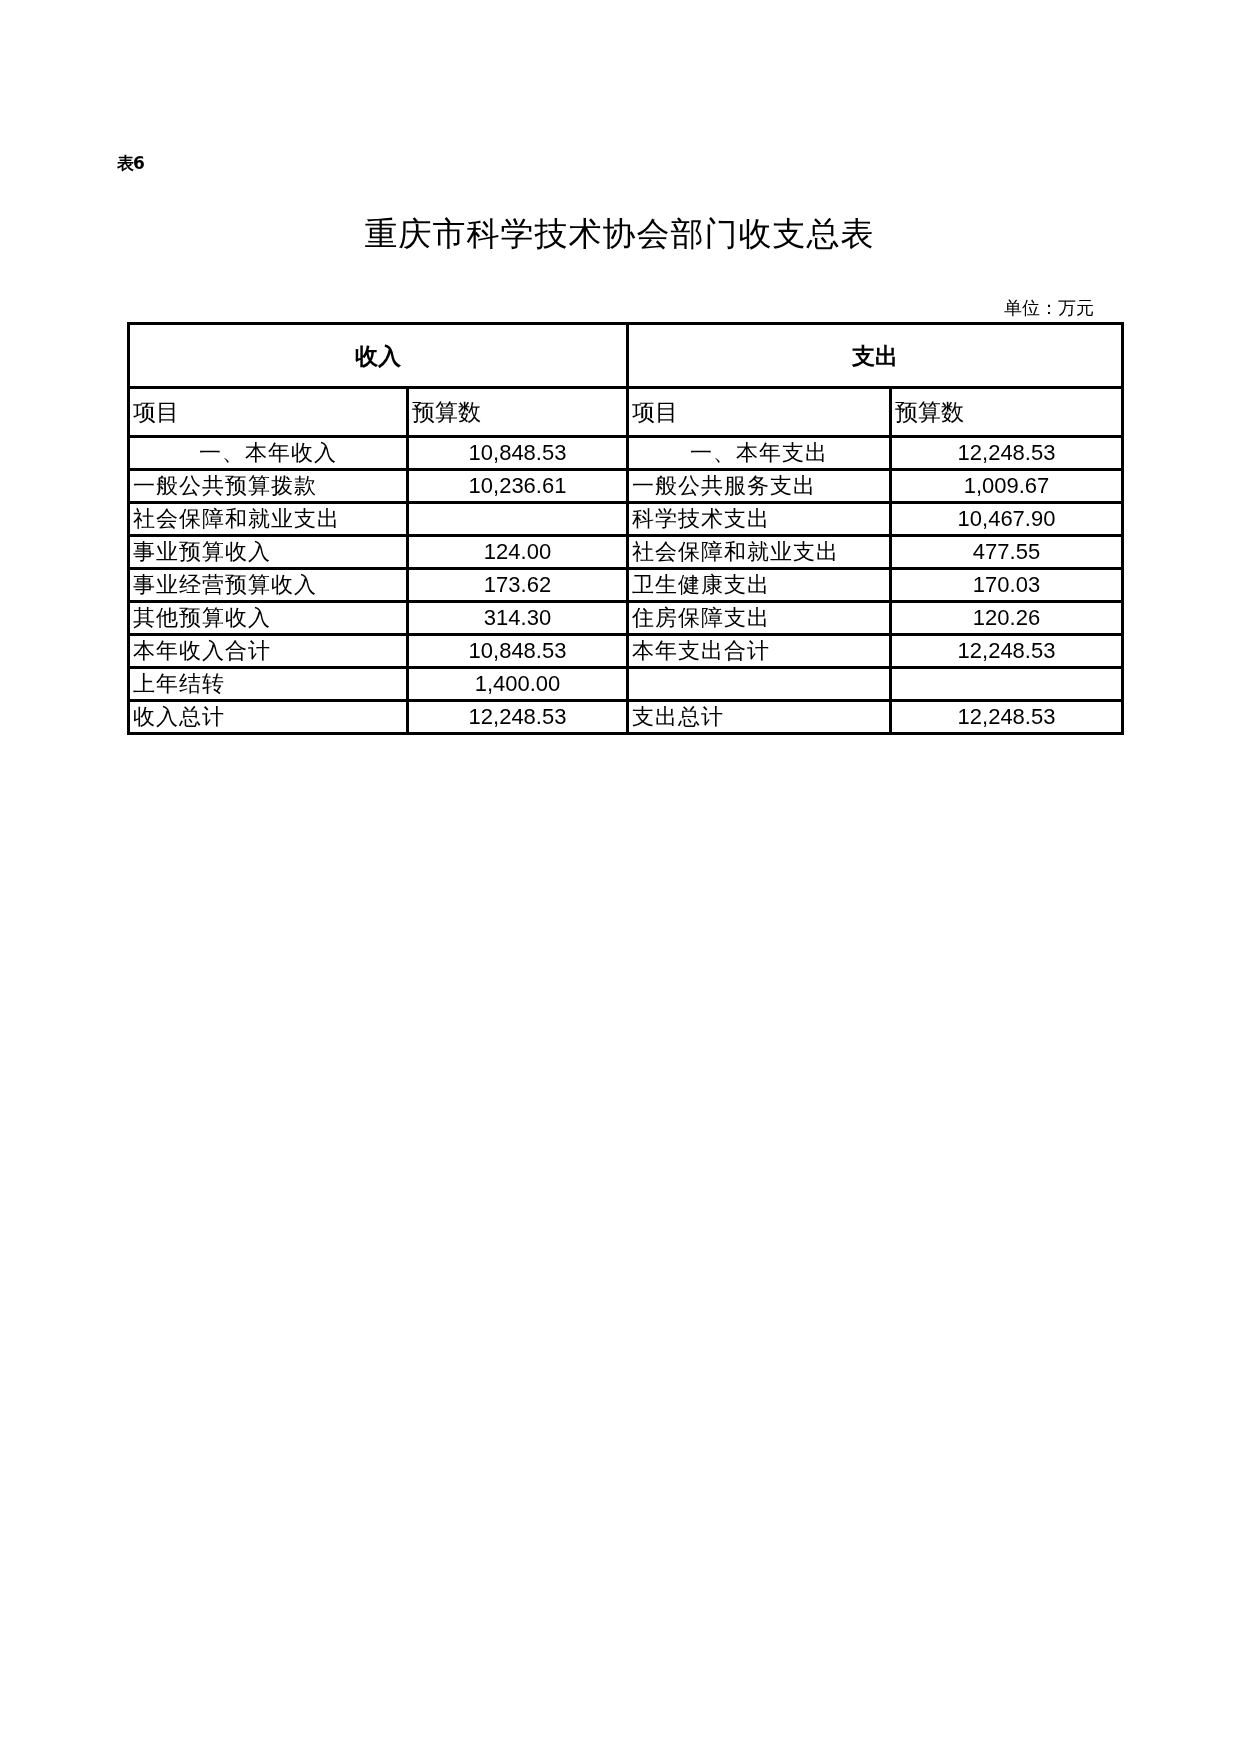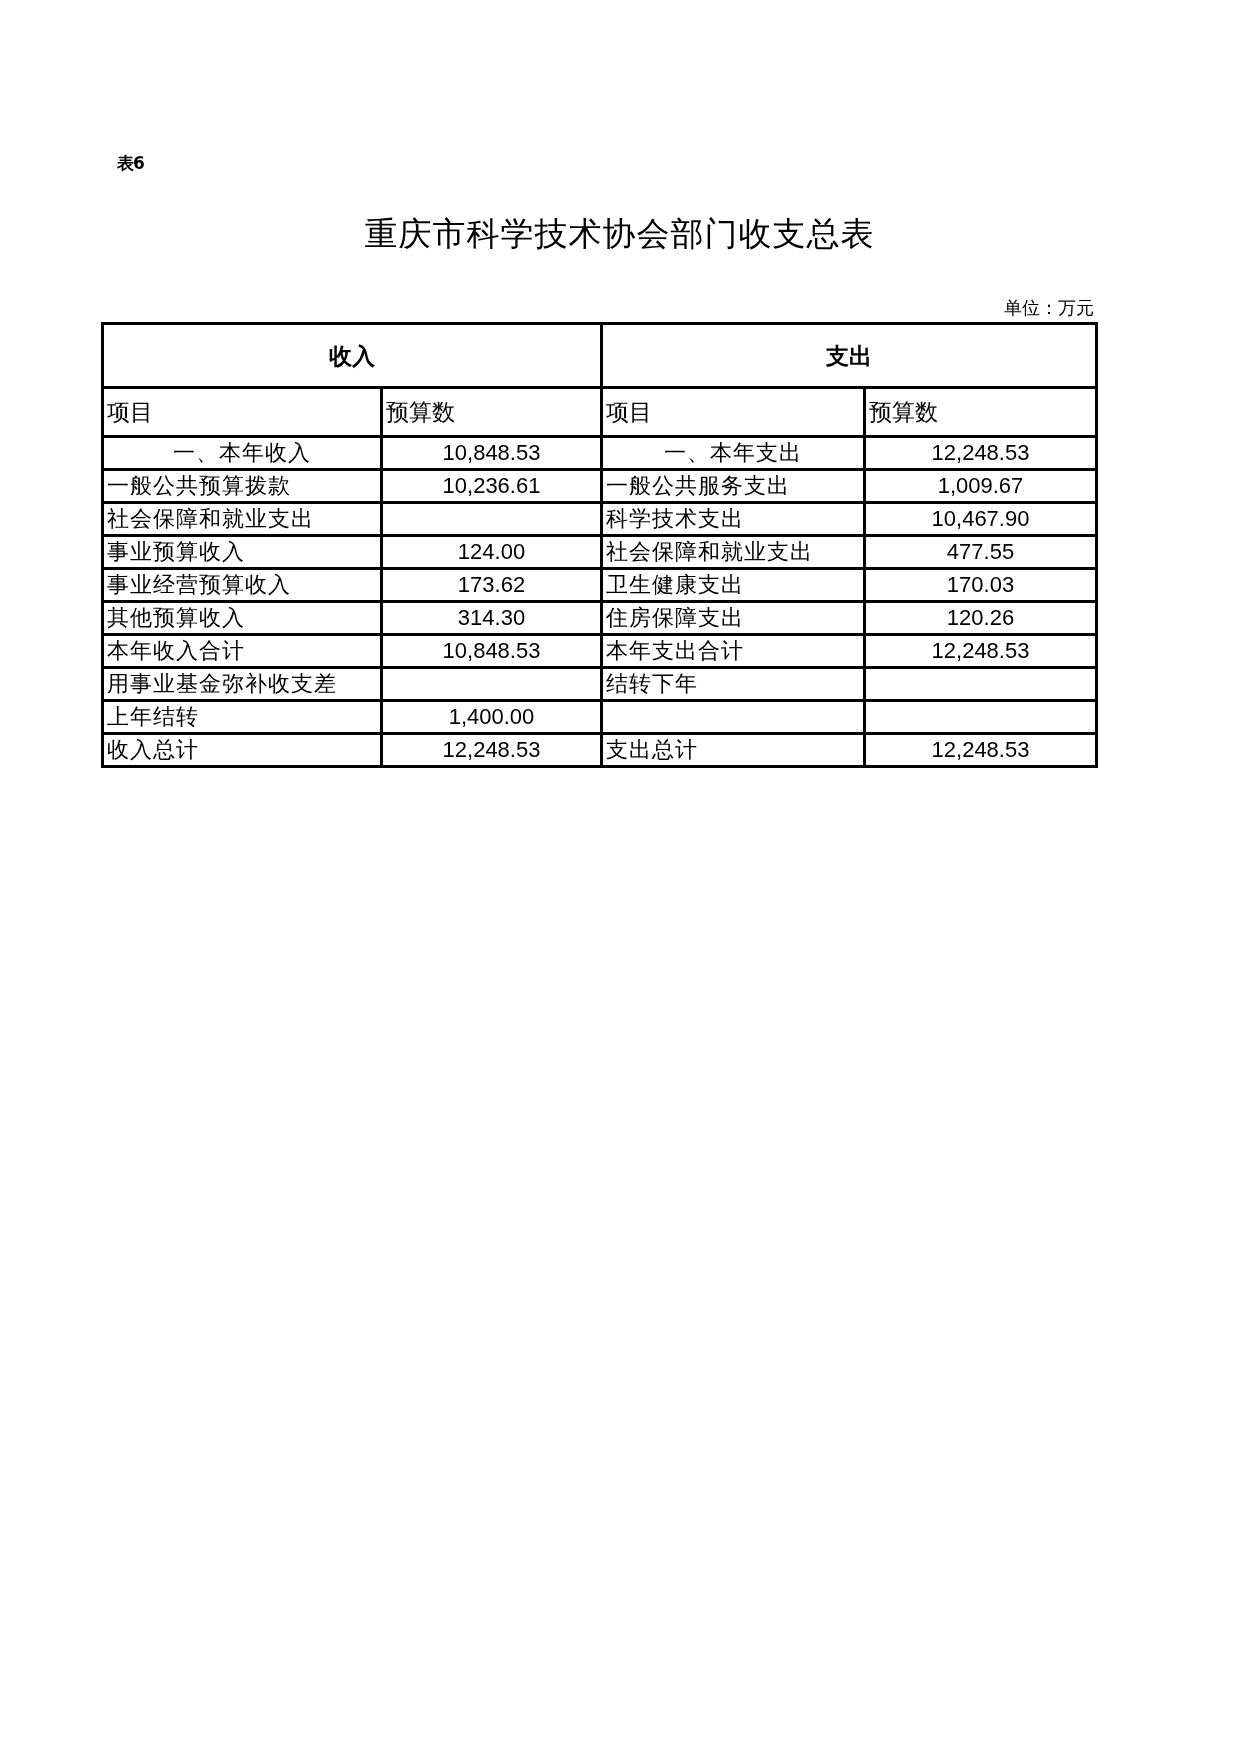--- a/index.html
+++ b/index.html
@@ -15,21 +15,21 @@
     position: absolute; left: 0; width: 1219px; top: 212px; text-align: center;
     font-family: "DejaVu Serif", "Liberation Serif", serif;
     font-size: 33px; font-weight: normal; letter-spacing: 1px;
     padding-left: 20px; box-sizing: border-box;
   }
   .unit {
     position: absolute; right: 147px; top: 296px;
     font-size: 18px;
   }
   table.budget {
-    position: absolute; left: 101px; top: 322px;
+    position: absolute; left: 127px; top: 322px;
     width: 994px; border-collapse: collapse; table-layout: fixed; padding-left: 38px;
   }
   table.budget td, table.budget th {
     border: 3px solid #000; padding: 0 3px; height: 30px;
     font-size: 22px; font-weight: normal; white-space: nowrap; overflow: hidden;
     line-height: 30px;
   }
   table.budget tr.section-head th {
     height: 61px; font-size: 23px; font-weight: bold;
     font-family: "DejaVu Serif", "Liberation Serif", serif;
@@ -109,26 +109,20 @@
     <td class="item">住房保障支出</td>
     <td class="num">120.26</td>
   </tr>
   <tr>
     <td class="item">本年收入合计</td>
     <td class="num">10,848.53</td>
     <td class="item">本年支出合计</td>
     <td class="num">12,248.53</td>
   </tr>
   <tr>
-    <td class="item">用事业基金弥补收支差</td>
-    <td class="num"></td>
-    <td class="item">结转下年</td>
-    <td class="num"></td>
-  </tr>
-  <tr>
     <td class="item">上年结转</td>
     <td class="num">1,400.00</td>
     <td class="item"></td>
     <td class="num"></td>
   </tr>
   <tr>
     <td class="item">收入总计</td>
     <td class="num">12,248.53</td>
     <td class="item">支出总计</td>
     <td class="num">12,248.53</td>

